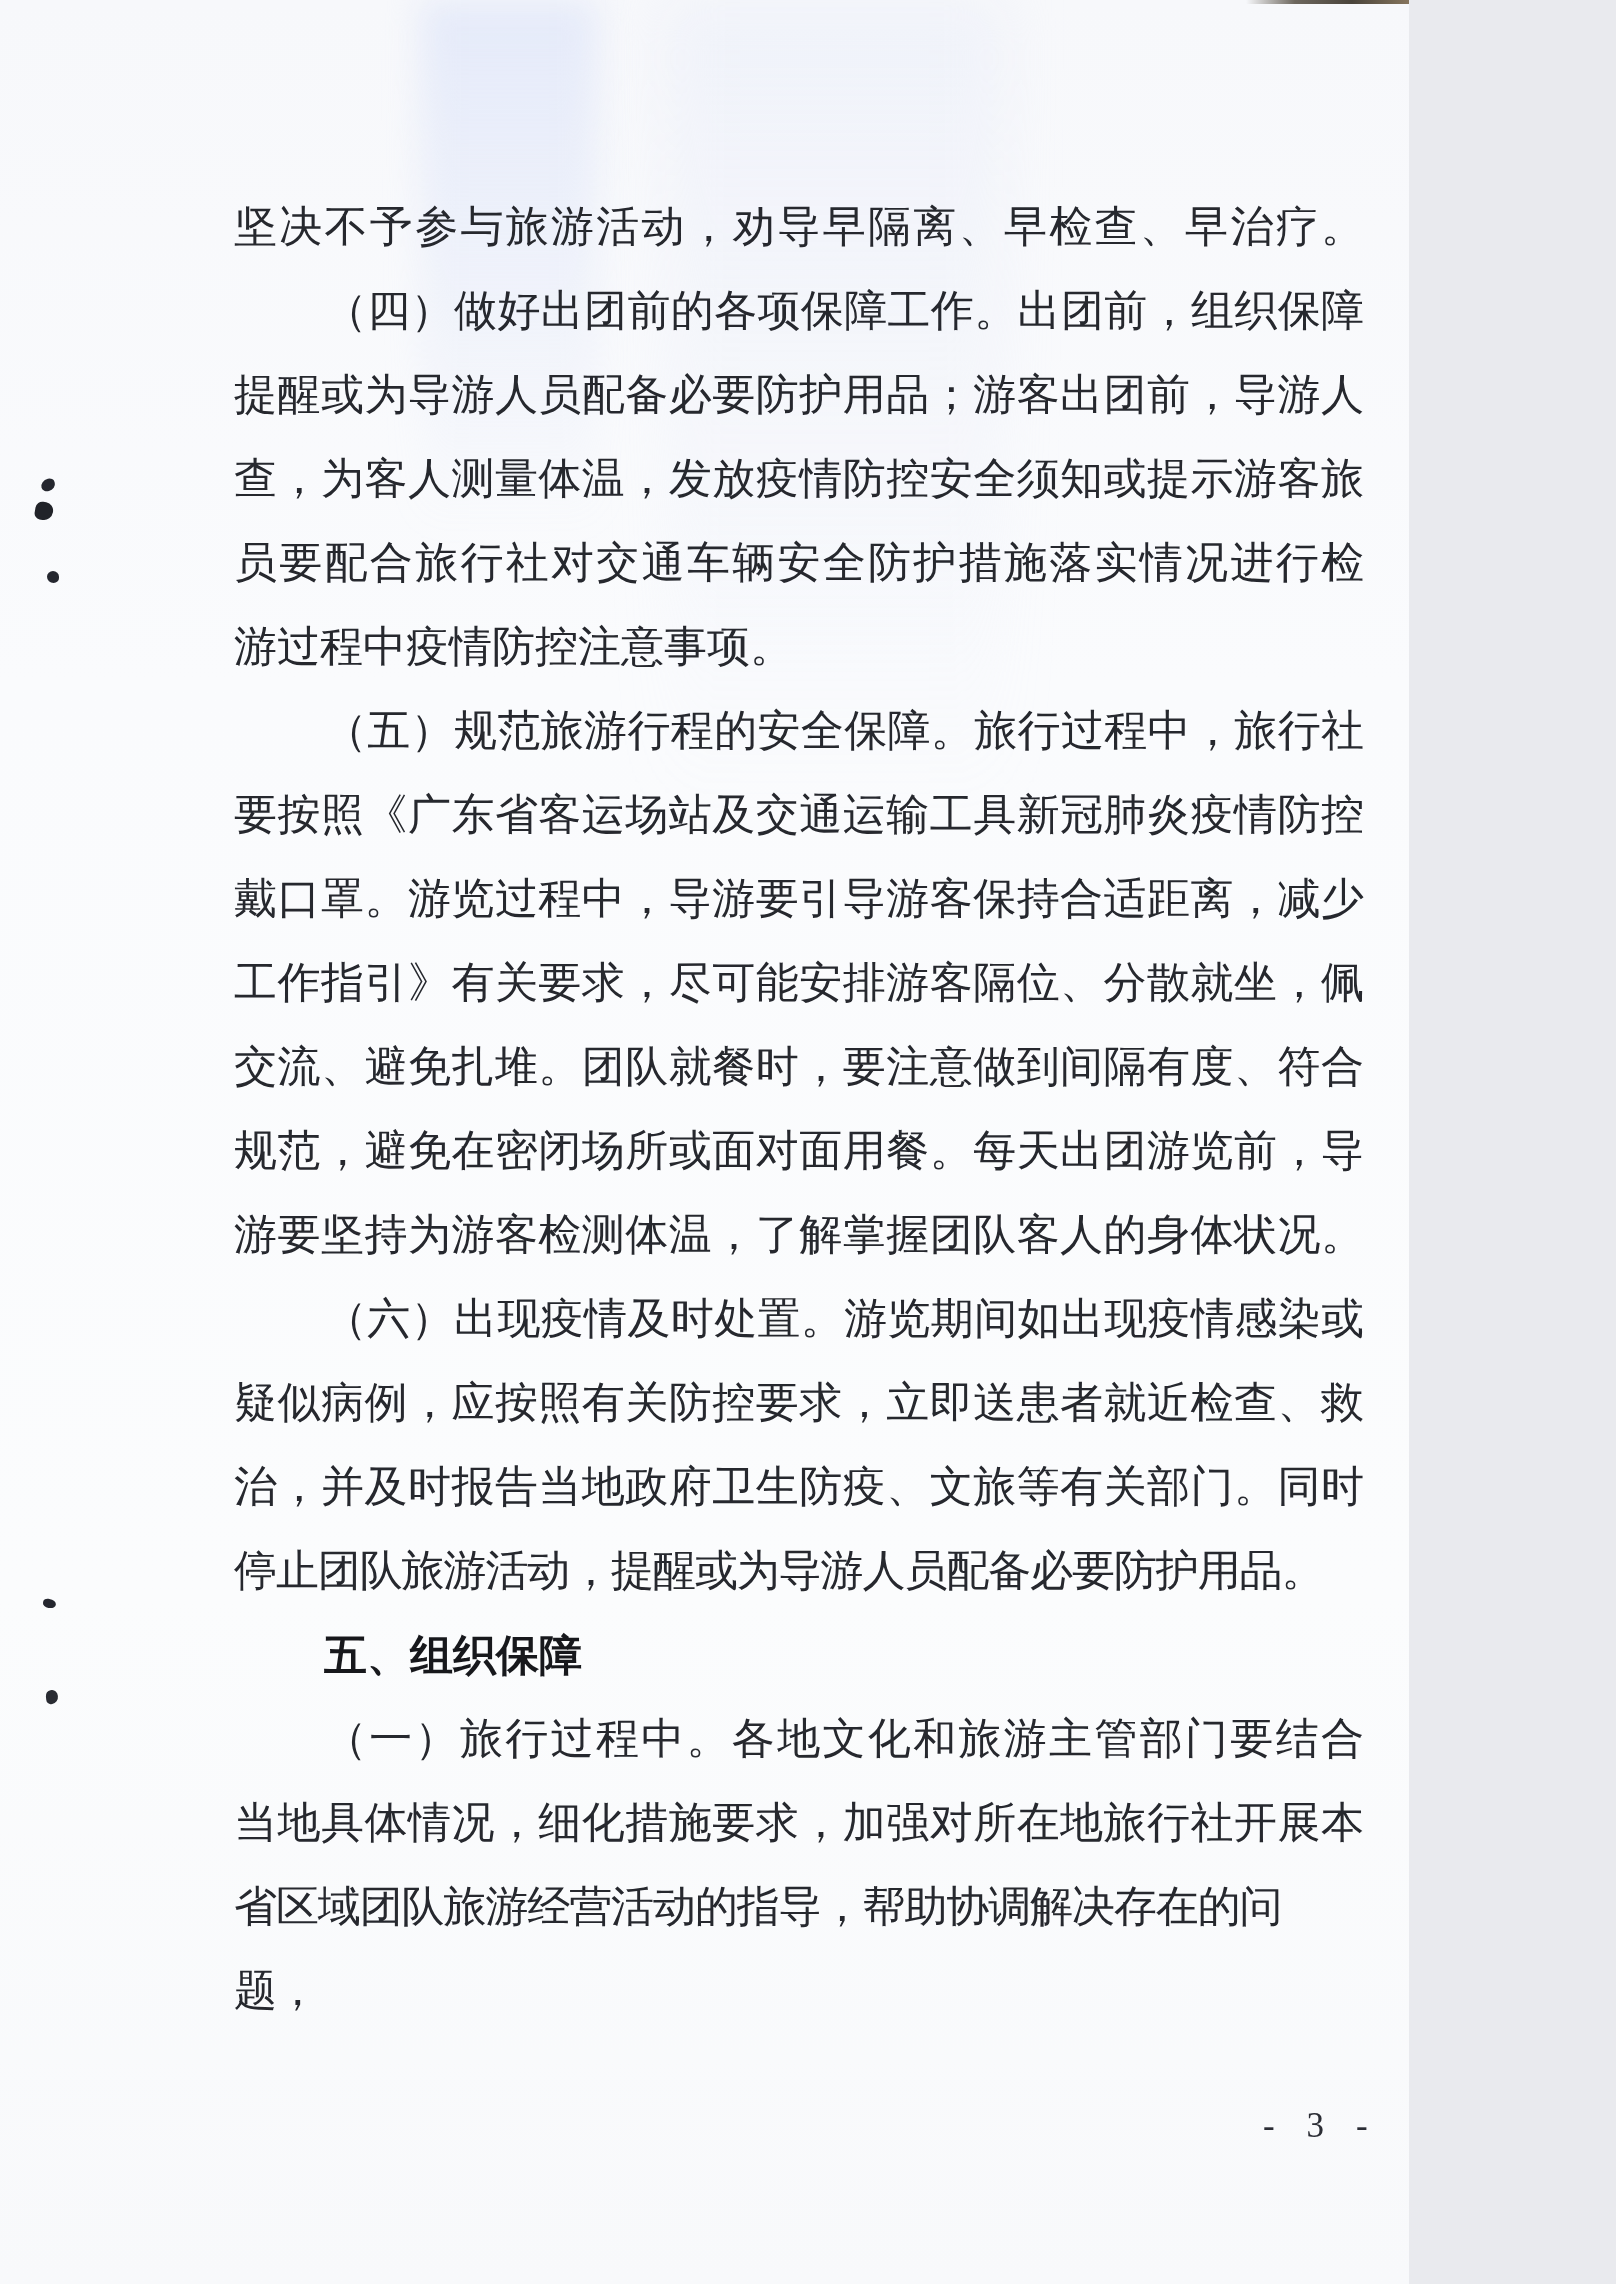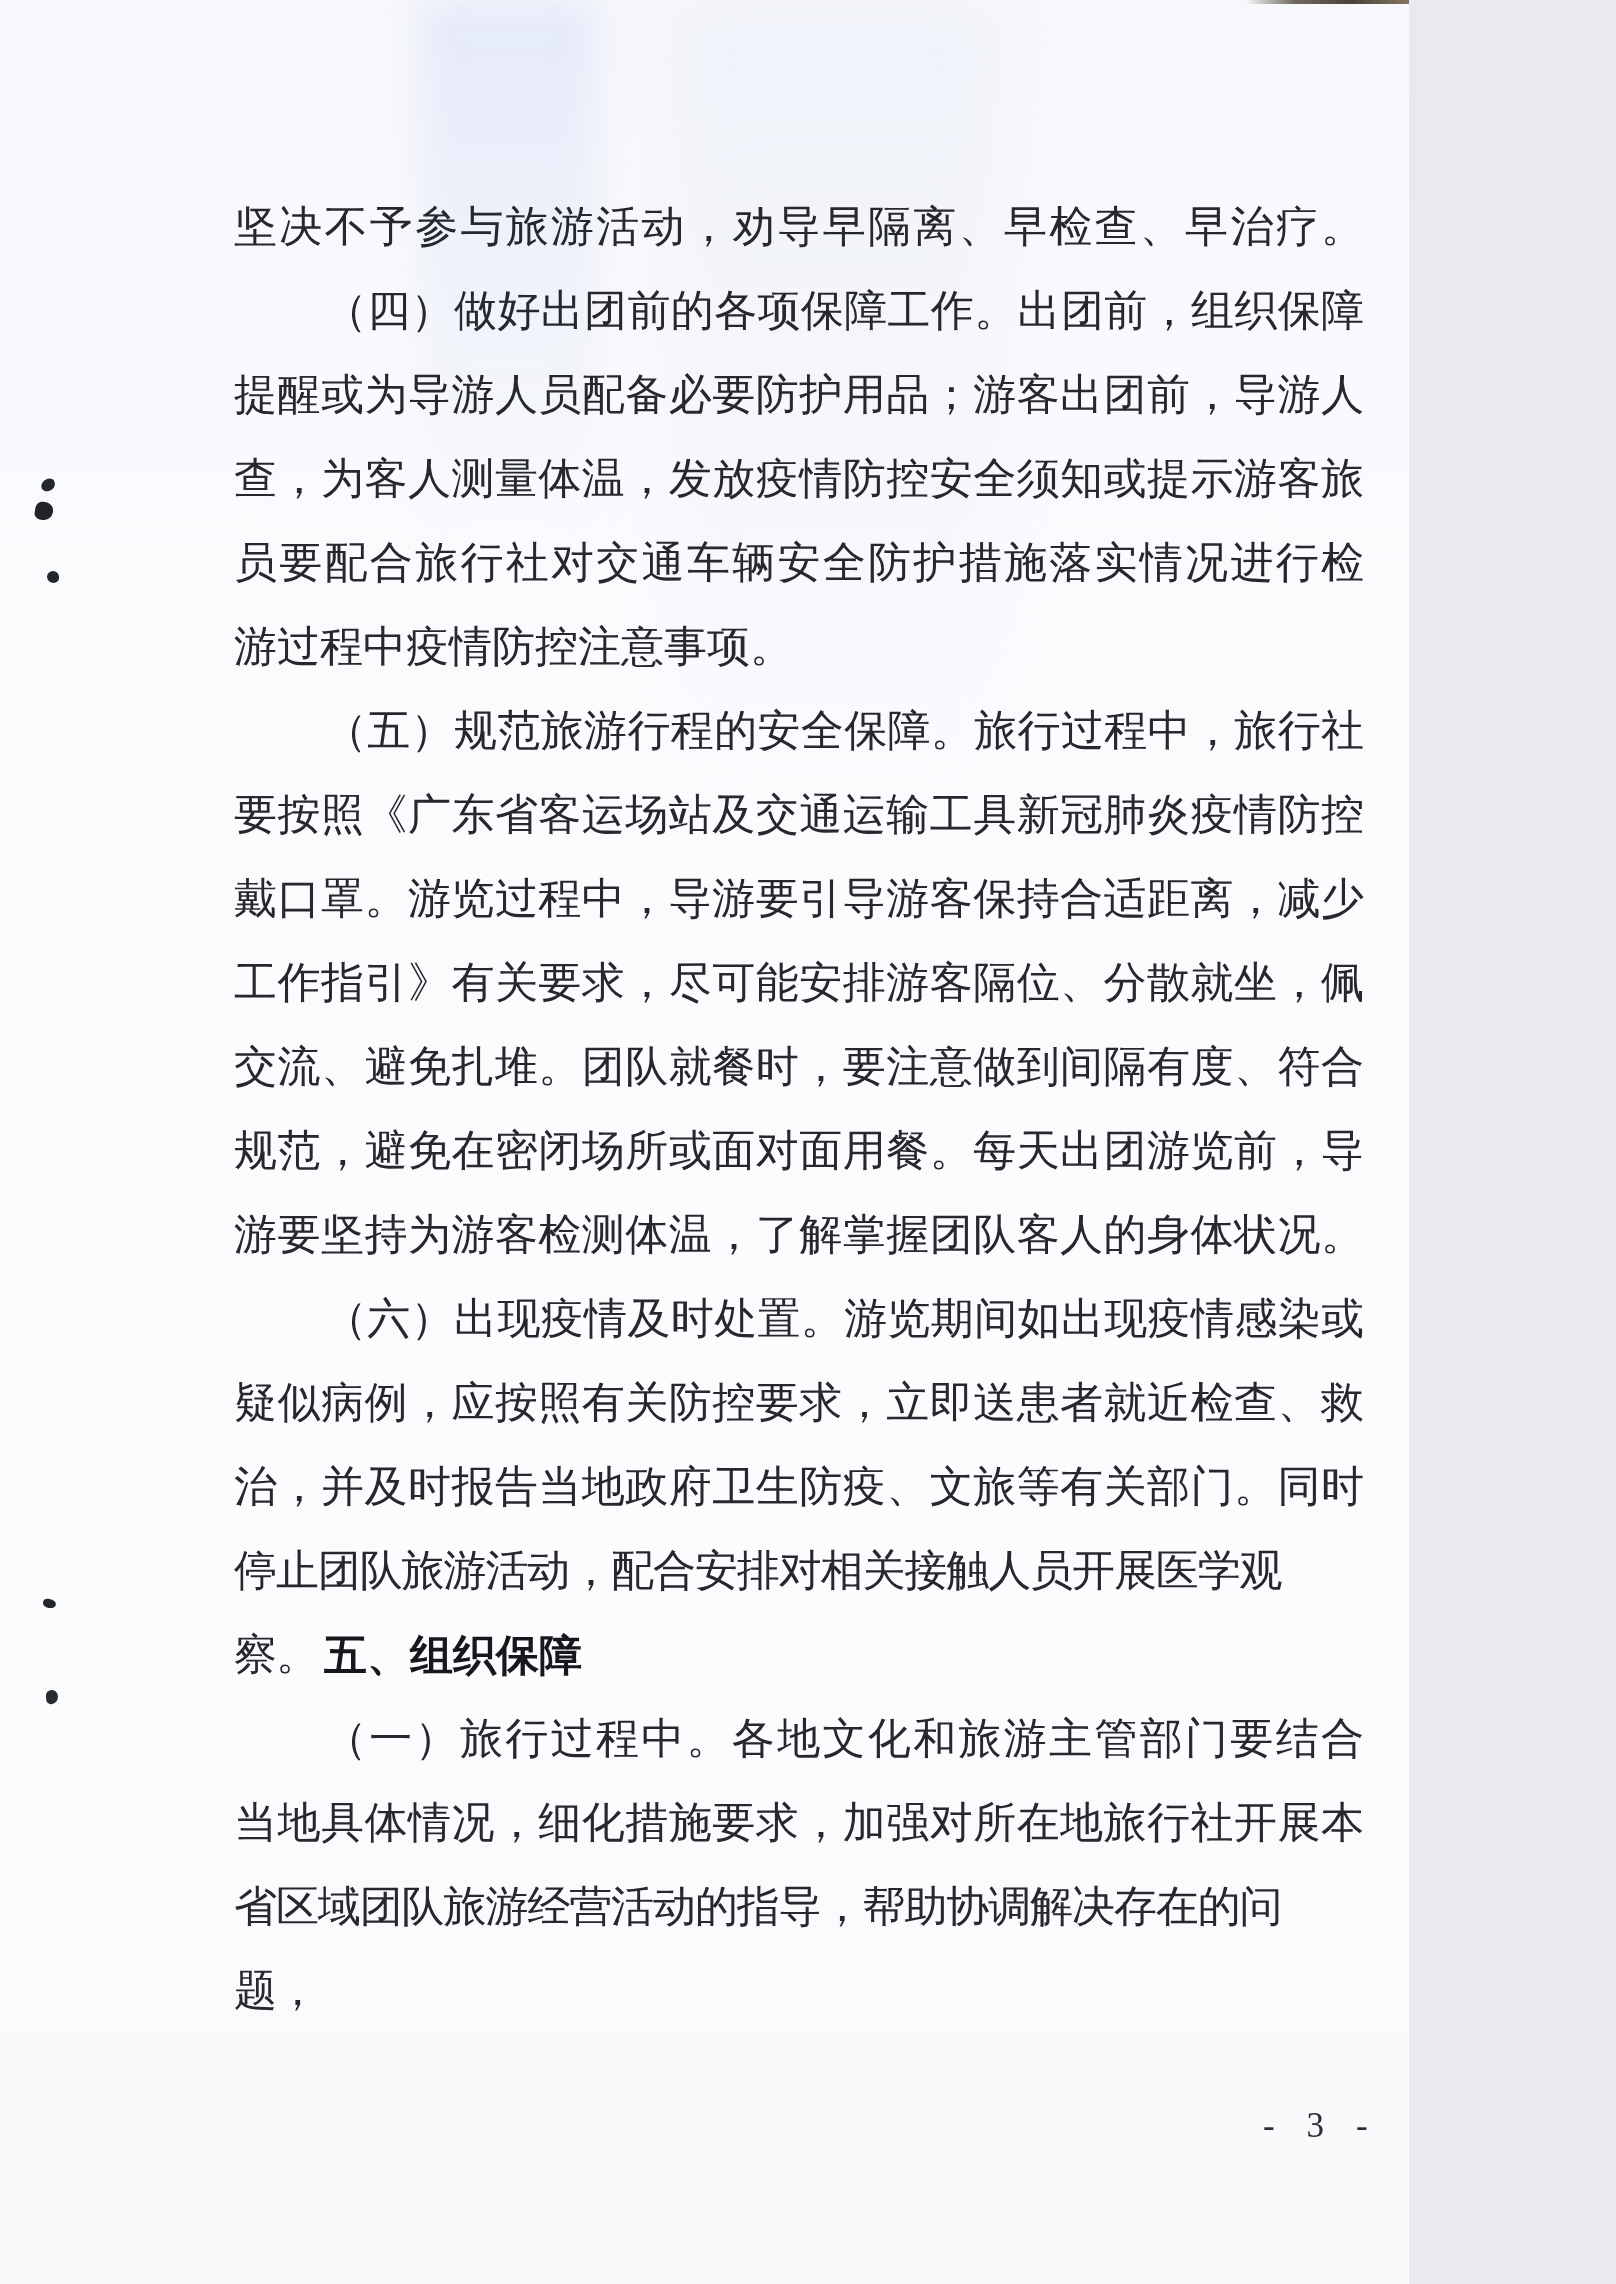--- a/index.html
+++ b/index.html
@@ -100,21 +100,21 @@
     <div class="line indent">（五）规范旅游行程的安全保障。旅行过程中，旅行社</div>
     <div class="line">要按照《广东省客运场站及交通运输工具新冠肺炎疫情防控</div>
     <div class="line">戴口罩。游览过程中，导游要引导游客保持合适距离，减少</div>
     <div class="line">工作指引》有关要求，尽可能安排游客隔位、分散就坐，佩</div>
     <div class="line">交流、避免扎堆。团队就餐时，要注意做到间隔有度、符合</div>
     <div class="line">规范，避免在密闭场所或面对面用餐。每天出团游览前，导</div>
     <div class="line">游要坚持为游客检测体温，了解掌握团队客人的身体状况。</div>
     <div class="line indent">（六）出现疫情及时处置。游览期间如出现疫情感染或</div>
     <div class="line">疑似病例，应按照有关防控要求，立即送患者就近检查、救</div>
     <div class="line">治，并及时报告当地政府卫生防疫、文旅等有关部门。同时</div>
-    <div class="line tight">停止团队旅游活动，配合安排对相关接触人员开展医学观察。</div>
+    <div class="line tight">停止团队旅游活动，提醒或为导游人员配备必要防护用品。</div>
     <div class="line heading indent">五、组织保障</div>
     <div class="line indent">（一）旅行过程中。各地文化和旅游主管部门要结合</div>
     <div class="line">当地具体情况，细化措施要求，加强对所在地旅行社开展本</div>
     <div class="line tight">省区域团队旅游经营活动的指导，帮助协调解决存在的问题，</div>
   </div>
 
   <div class="page-number">- 3 -</div>
 
 </div>
 

